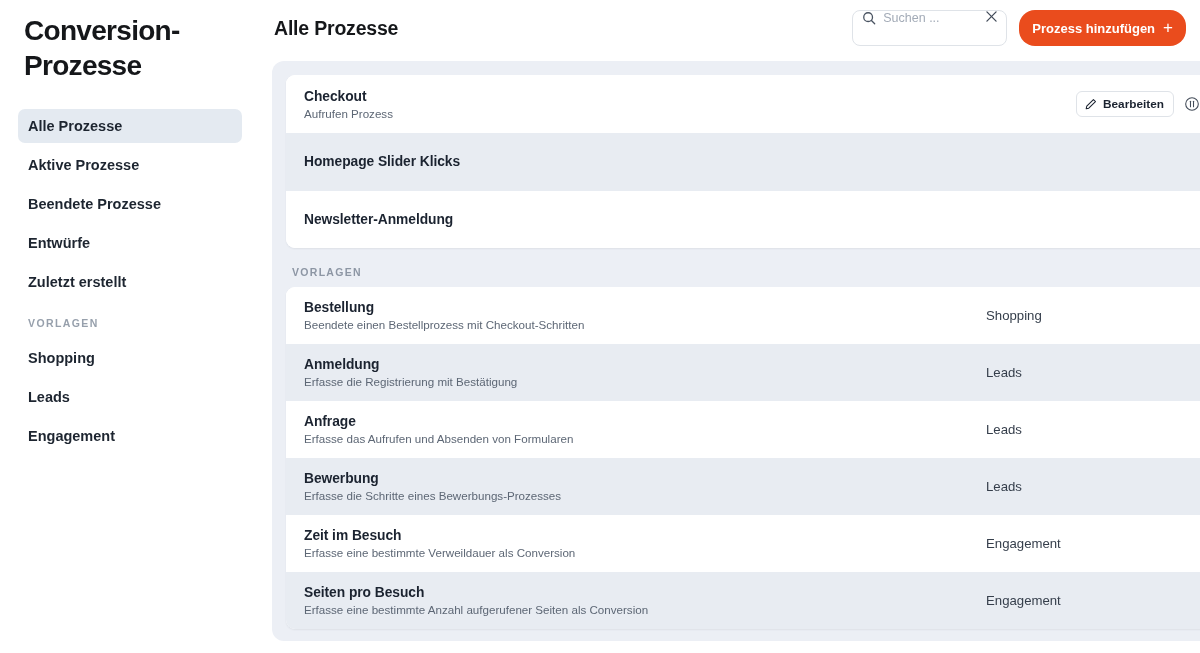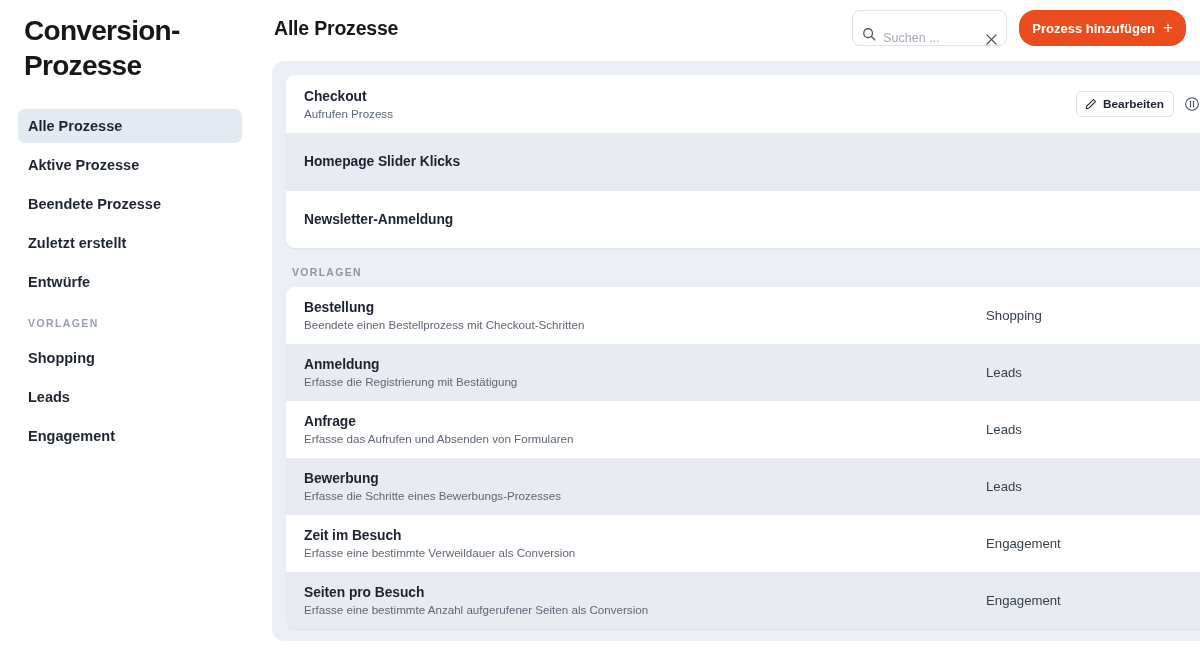--- a/index.html
+++ b/index.html
@@ -91,21 +91,21 @@
 
   .topbar-right {
     margin-left: auto;
     display: flex;
     align-items: center;
     gap: 12px;
   }
 
   #search-box {
     display: flex;
-    align-items: flex-end;
+    align-items: flex-start;
     width: 155px;
     height: 36px;
     border: 1px solid #dfe3e8;
     border-radius: 8px;
     background: #fff;
     padding: 0 9px;
     gap: 7px;
   }
   #search-input {
     flex: 1;
@@ -245,22 +245,22 @@
 <div id="app">
 
   <aside id="sidebar">
     <div id="app-title">Conversion-
 Prozesse</div>
 
     <ul class="nav-list" id="nav-list">
         <li class="nav-item active">Alle Prozesse</li>
         <li class="nav-item">Aktive Prozesse</li>
         <li class="nav-item">Beendete Prozesse</li>
+        <li class="nav-item">Entwürfe</li>
         <li class="nav-item">Zuletzt erstellt</li>
-        <li class="nav-item">Entwürfe</li>
       </ul>
 
     <div class="nav-section-label">VORLAGEN</div>
 
     <ul class="nav-list" id="nav-section-list">
         <li class="nav-item">Shopping</li>
         <li class="nav-item">Leads</li>
         <li class="nav-item">Engagement</li>
       </ul>
   </aside>

